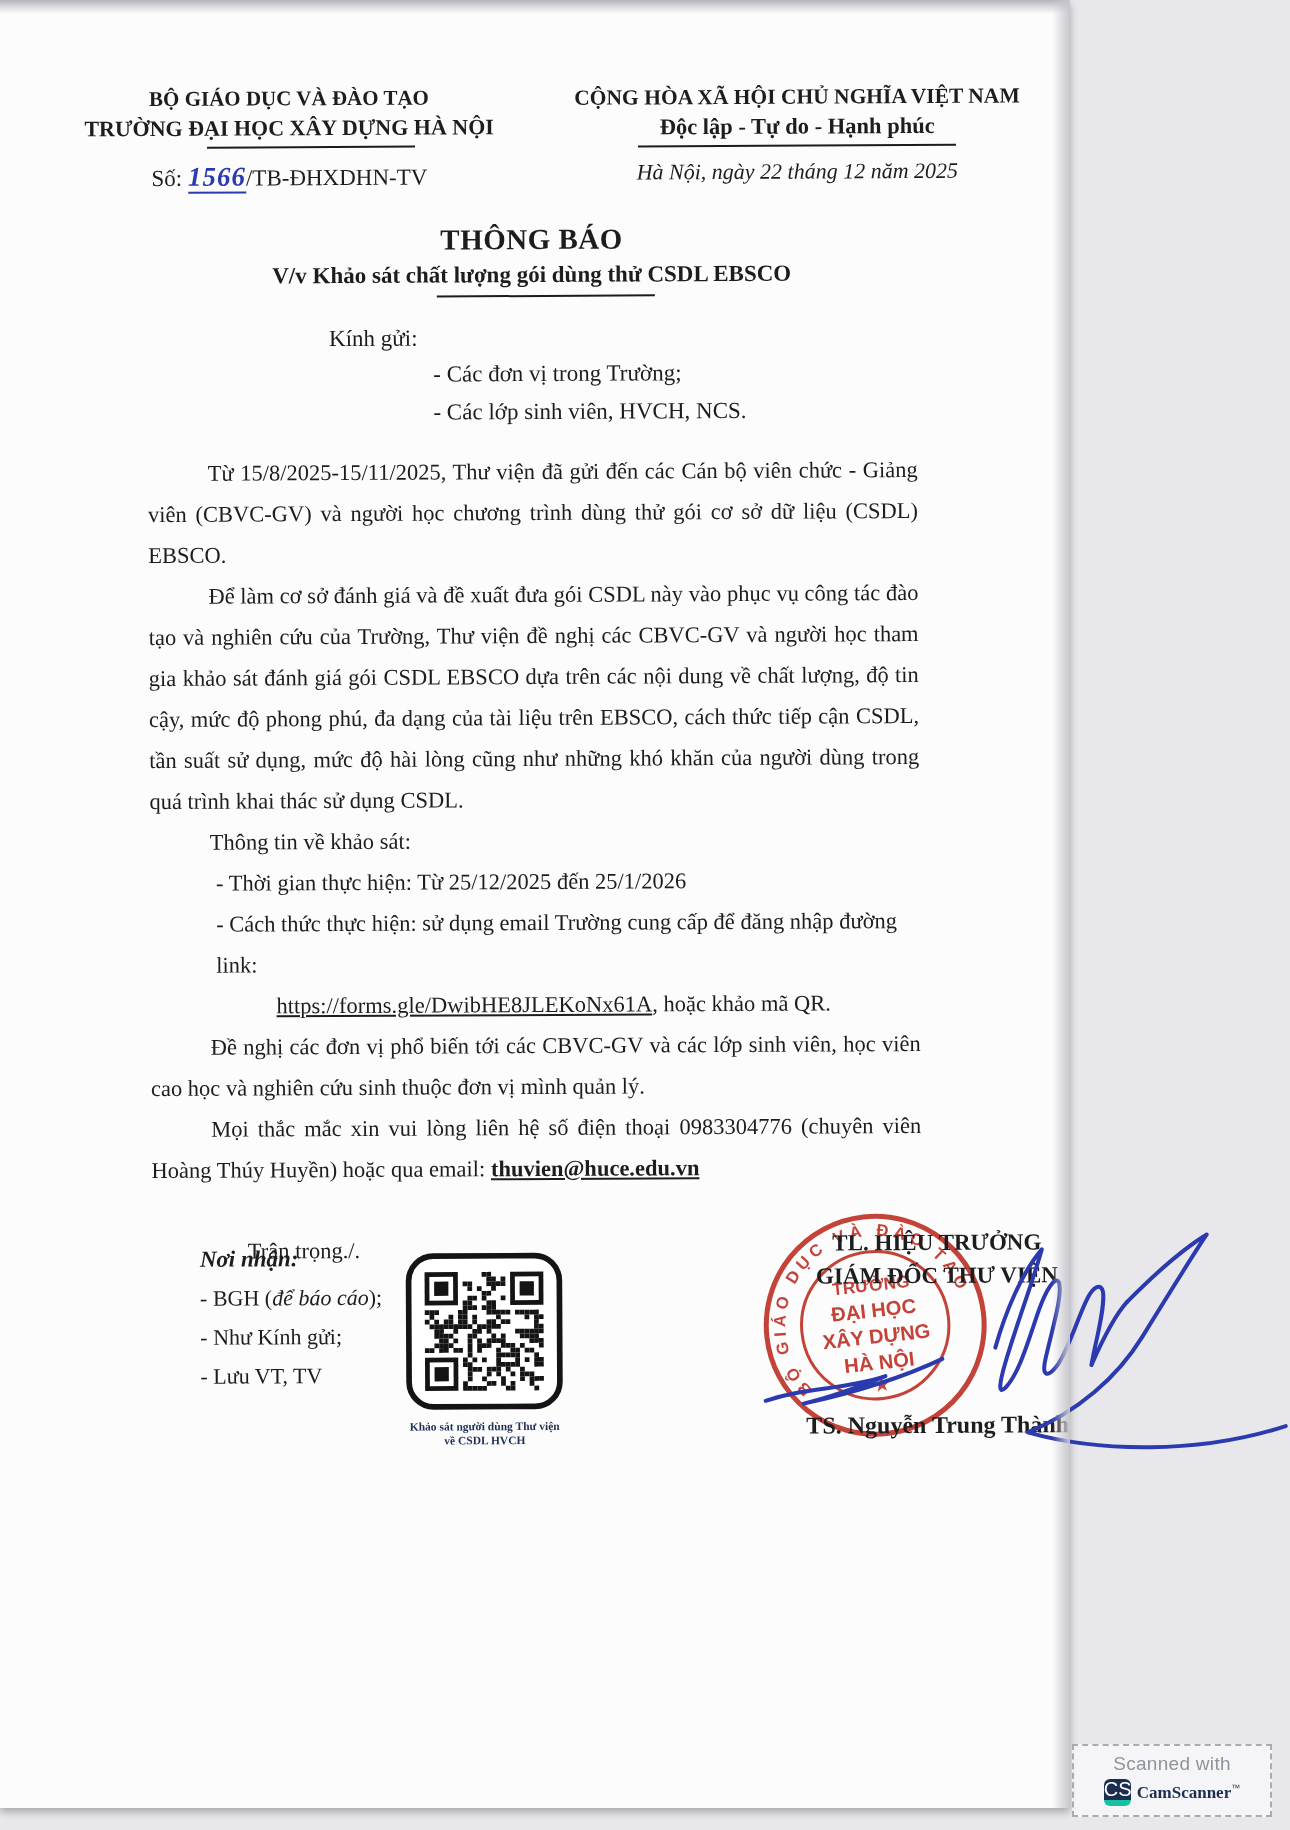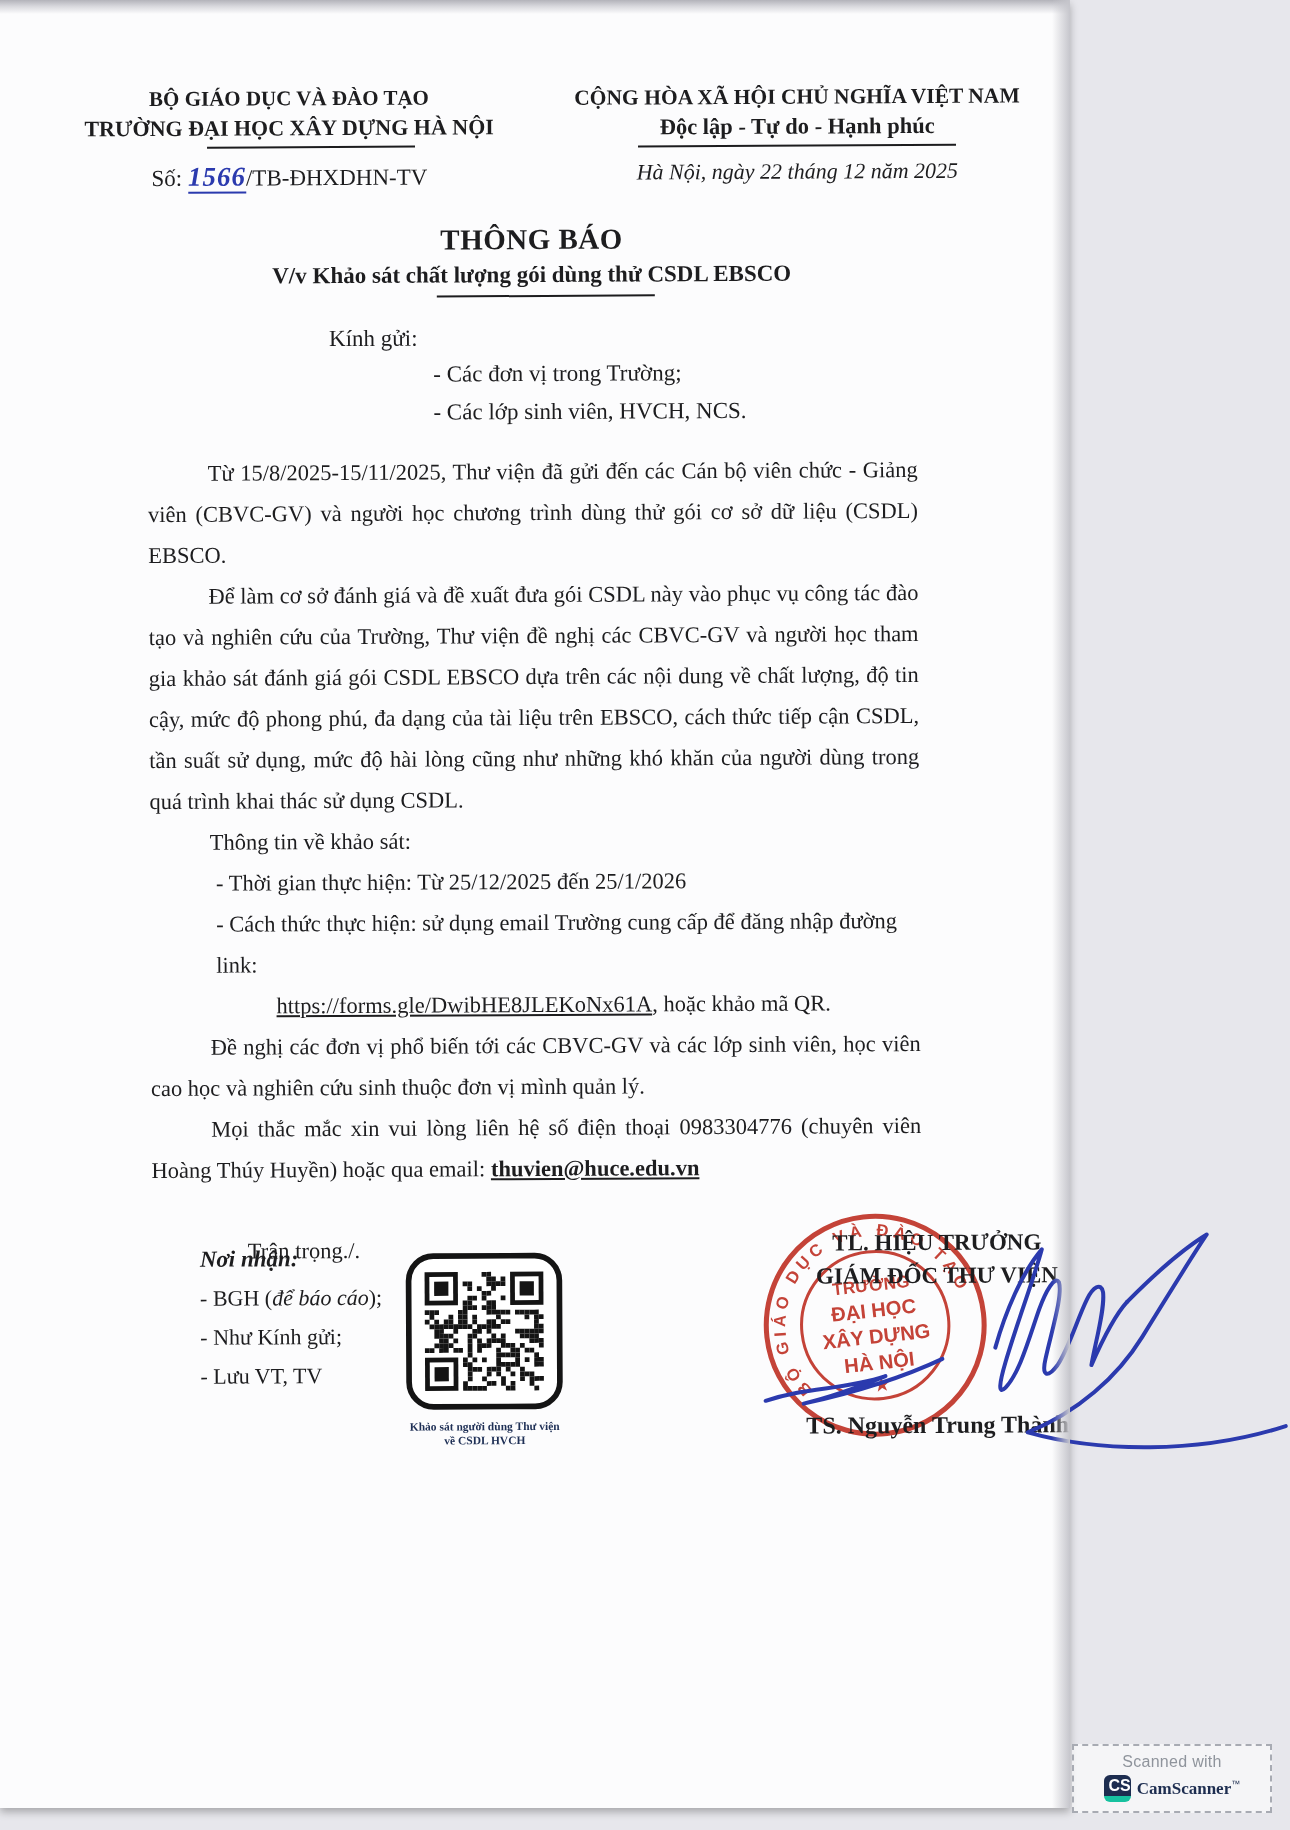--- a/index.html
+++ b/index.html
@@ -86,26 +86,26 @@
   .sig-name{position:absolute;left:690px;top:182px;width:490px;text-align:center;
     font-size:24px;font-weight:bold;z-index:3;}
   .seal-svg{position:absolute;left:756px;top:-22px;width:234px;height:234px;z-index:1;opacity:.95;}
   .sig-svg{position:absolute;left:735px;top:-2px;width:555px;height:270px;z-index:4;}
   
   .cam-badge{
     position:absolute;left:1072px;top:1744px;width:200px;z-index:6;
     border:2px dashed #a8abb3;padding:7px 6px 9px;text-align:center;
     font-family:"Liberation Sans",sans-serif;background:rgba(255,255,255,.6);
   }
-  .cam-top{color:var(--scanned_gray);font-size:16px;letter-spacing:.3px;}
+  .cam-top{color:var(--scanned_gray);font-size:19px;letter-spacing:.3px;}
   .cam-row{display:flex;align-items:center;justify-content:center;gap:6px;margin-top:4px;}
   .cs-logo{
     width:27px;height:27px;border-radius:6px;
     background:linear-gradient(180deg,var(--brand_navy) 0%,var(--brand_navy) 76%,var(--brand_teal) 76%);
-    color:#fff;font-weight:bold;font-size:16px;line-height:21px;text-align:right;
+    color:#fff;font-weight:normal;font-size:20px;line-height:21px;text-align:right;
   }
   .cam-brand{color:var(--brand_navy);font-size:17px;font-weight:bold;font-family:Liberation Serif, serif;}
   .cam-tm{color:var(--brand_navy);font-size:9px;vertical-align:top;}
 </style>
 </head>
 <body>
 
 <div class="paper">
   <div class="doc">
 

